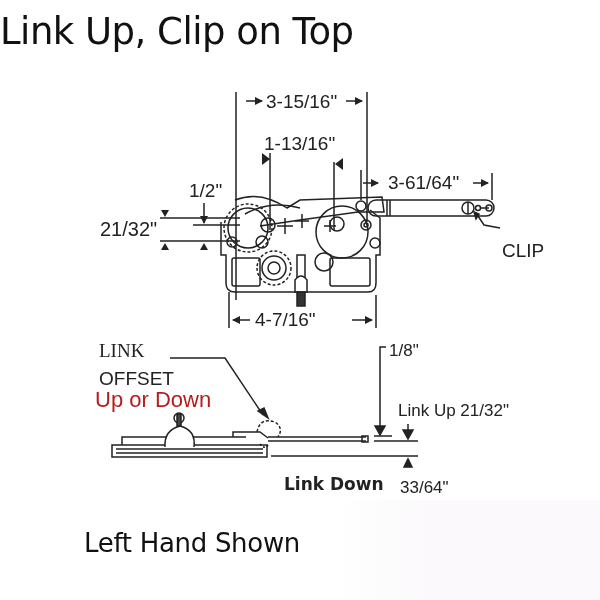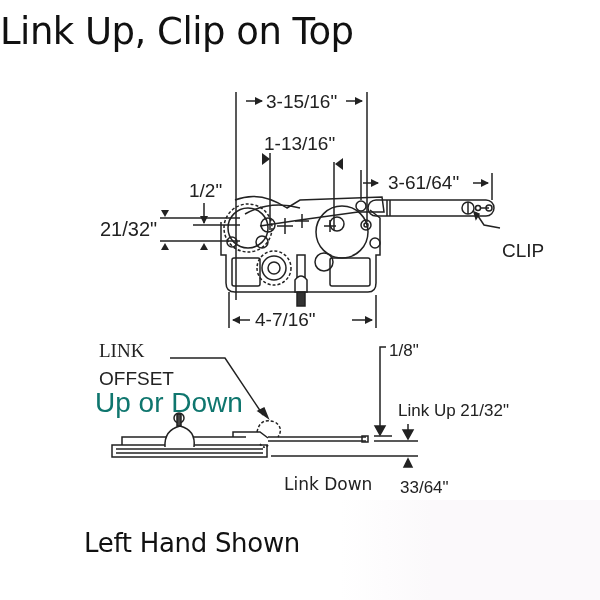--- a/index.html
+++ b/index.html
@@ -4,21 +4,21 @@
 <style>
   html, body { margin: 0; padding: 0; background: #ffffff; }
   body { width: 600px; height: 600px; position: relative; overflow: hidden;
          font-family: "DejaVu Sans", sans-serif; color: #111; }
   .title { position: absolute; left: 0; top: 10px; width: 600px; 
            font-family: "DejaVu Sans", sans-serif; font-size: 37px; letter-spacing: -0.5px; color: #111; }
   .footer { position: absolute; left: 84px; top: 528px; font-size: 26px; color: #111;
             font-family: "DejaVu Sans", sans-serif; letter-spacing: -0.3px; text-align: right; }
   .lbl { position: absolute; font-family: "Liberation Sans", sans-serif; font-size: 17px; color: #222; white-space: nowrap; }
   .lbl.big { font-size: 19px; }
-  .red { color: #0f766e; font-size: 28px; }
+  .red { color: #b91c1c; font-size: 22px; }
   .plain { font-family: "DejaVu Sans", sans-serif; font-size: 17px; }
   svg { position: absolute; left: 0; top: 0; }
   .shade { position: absolute; left: 340px; top: 500px; width: 260px; height: 100px;
            background: linear-gradient(90deg, rgba(250,248,250,0) 0%, #fbf9fb 35%); }
 </style>
 </head>
 <body>
 
 <div class="title">Link Up, Clip on Top</div>
 
@@ -142,17 +142,17 @@
 <div class="lbl big" style="left:189px;top:180px;">1/2"</div>
 <div class="lbl big" style="left:100px;top:218px;font-size:20px;">21/32"</div>
 <div class="lbl big" style="left:255px;top:309px;">4-7/16"</div>
 <div class="lbl big" style="left:502px;top:217px;margin-top:23px;">CLIP</div>
 
 <div class="lbl big" style="left:99px;top:340px;font-family:Liberation Serif, serif;">LINK</div>
 <div class="lbl big" style="left:99px;top:344px;margin-top:24px;">OFFSET</div>
 <div class="lbl red" style="left:95px;top:387px;">Up or Down</div>
 <div class="lbl" style="left:389px;top:341px;">1/8"</div>
 <div class="lbl" style="left:398px;top:401px;">Link Up 21/32"</div>
-<div class="lbl plain" style="left:284px;top:474px;">Link Down</div>
+<div class="lbl plain" style="left:284px;top:474px;font-weight:bold;">Link Down</div>
 <div class="lbl" style="left:400px;top:478px;">33/64"</div>
 
 <div class="shade"></div>
 <div class="footer">Left Hand Shown</div>
 
 </body></html>

